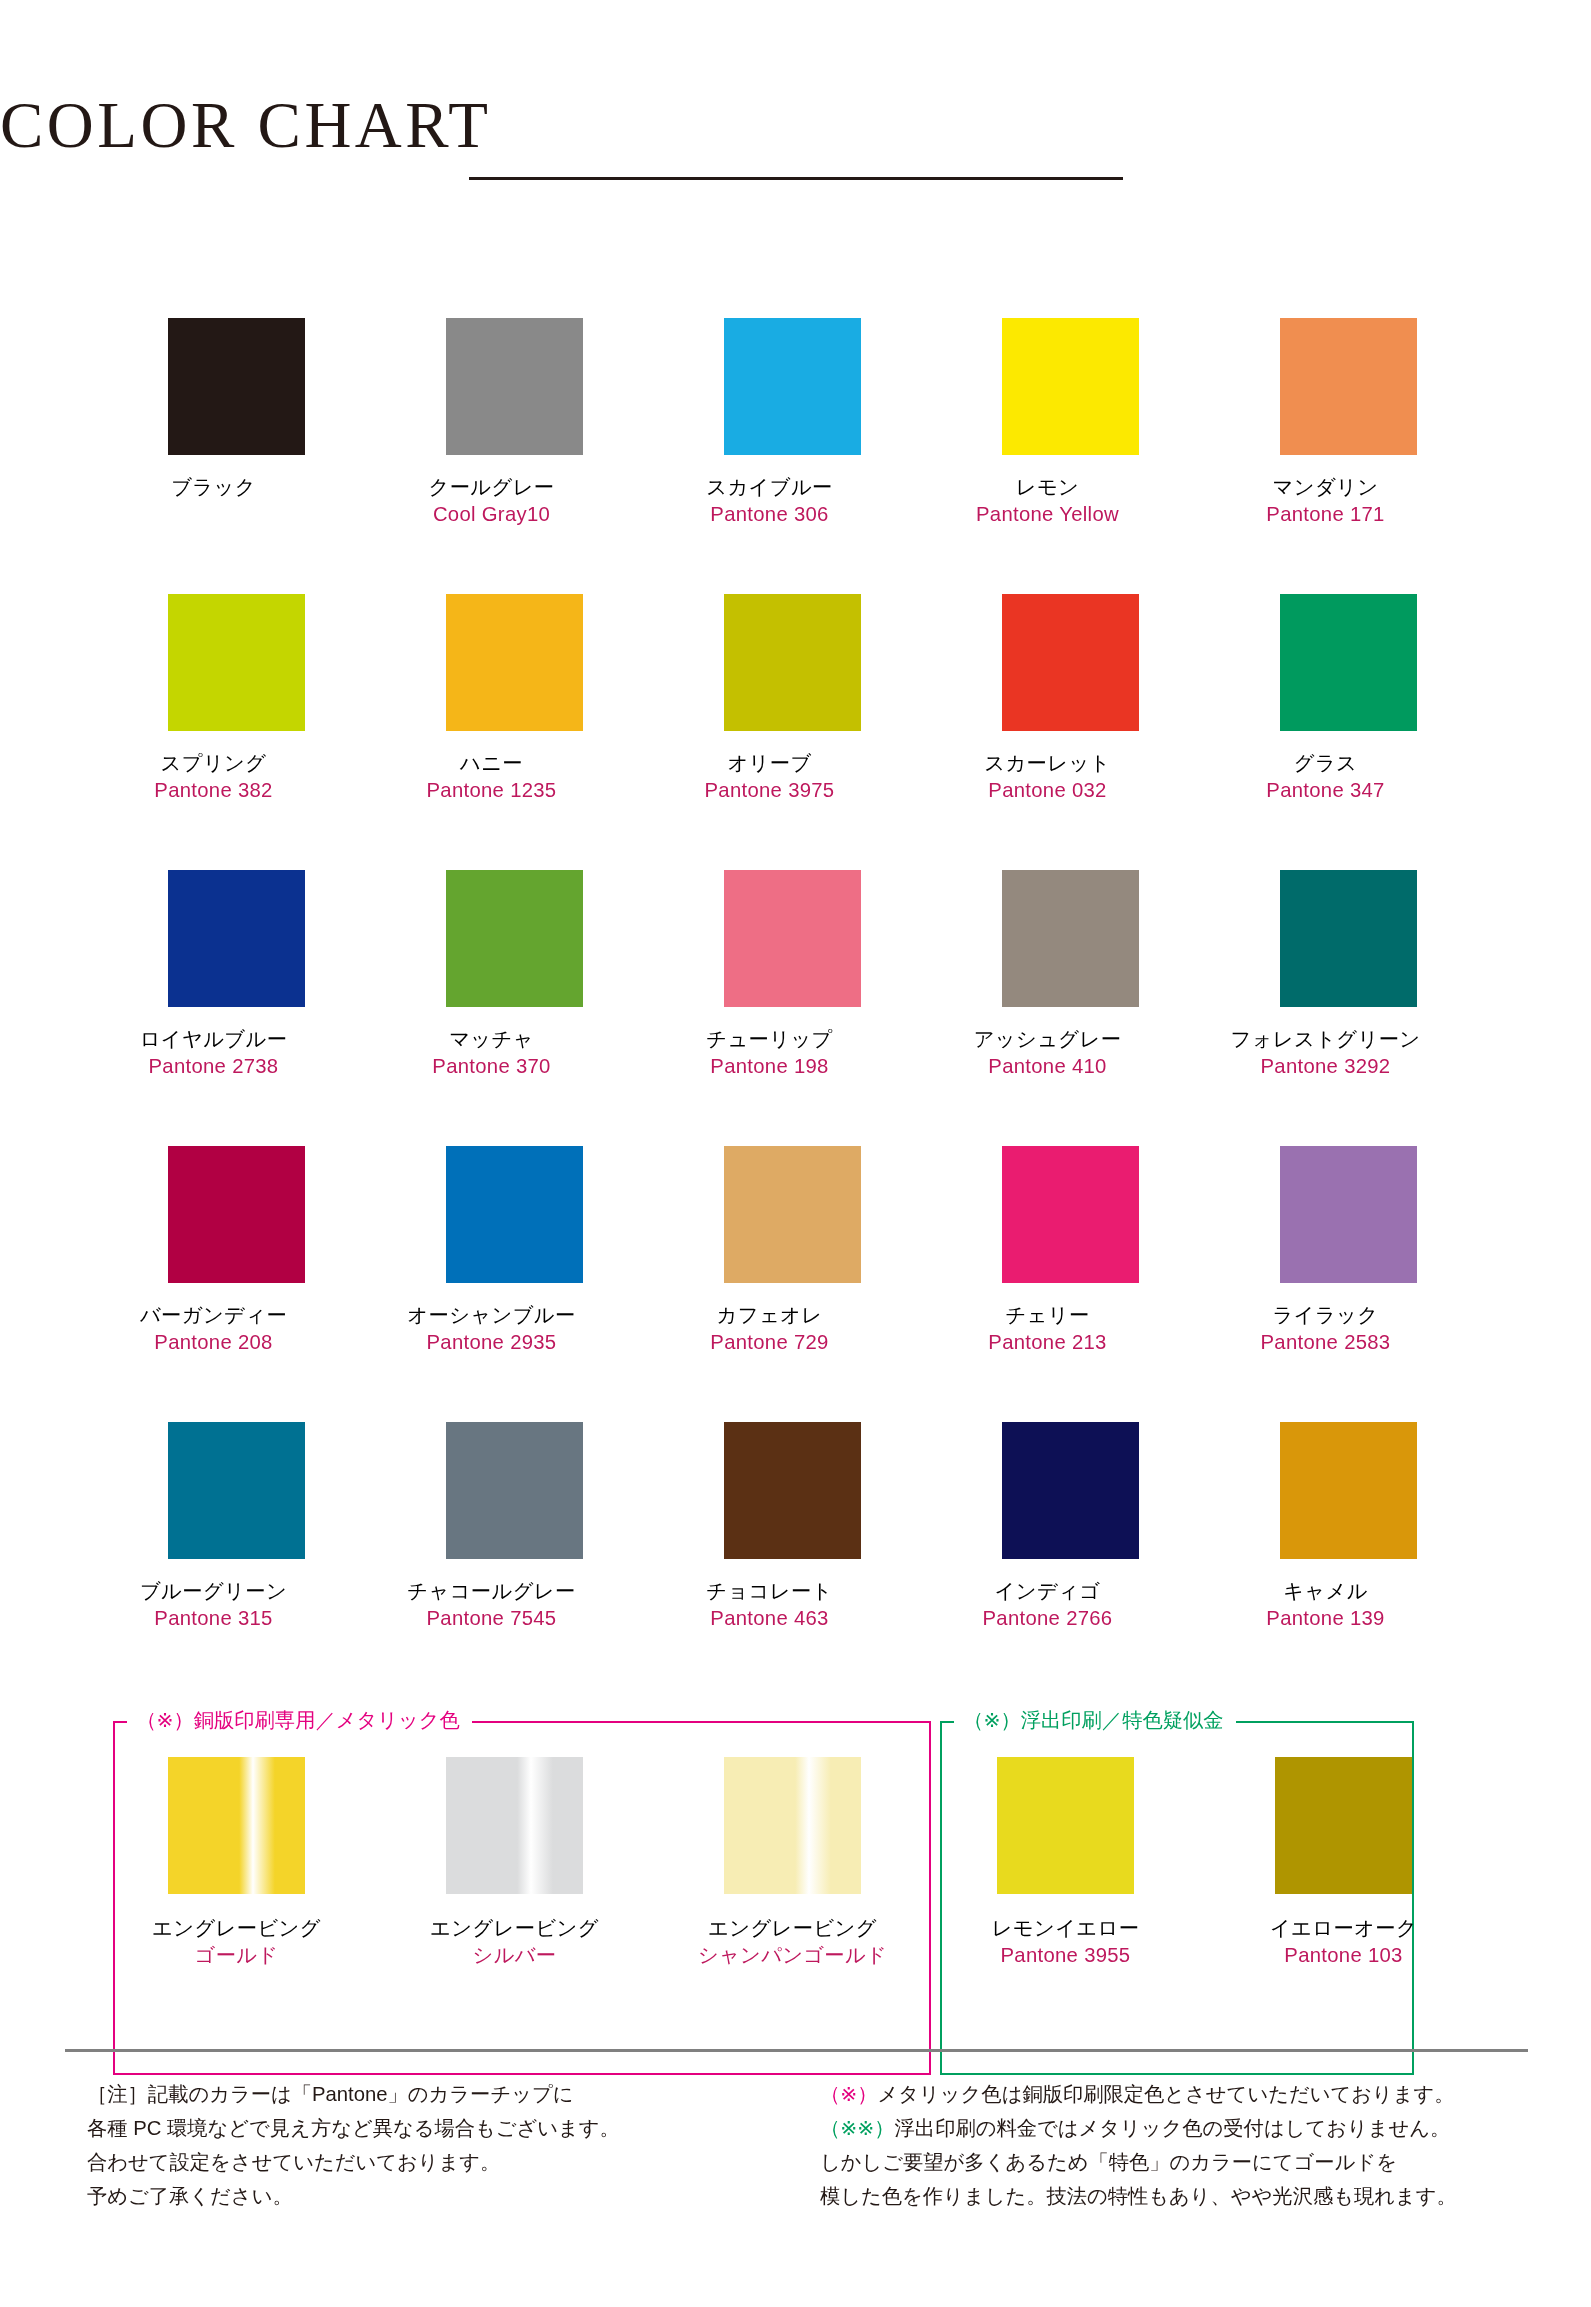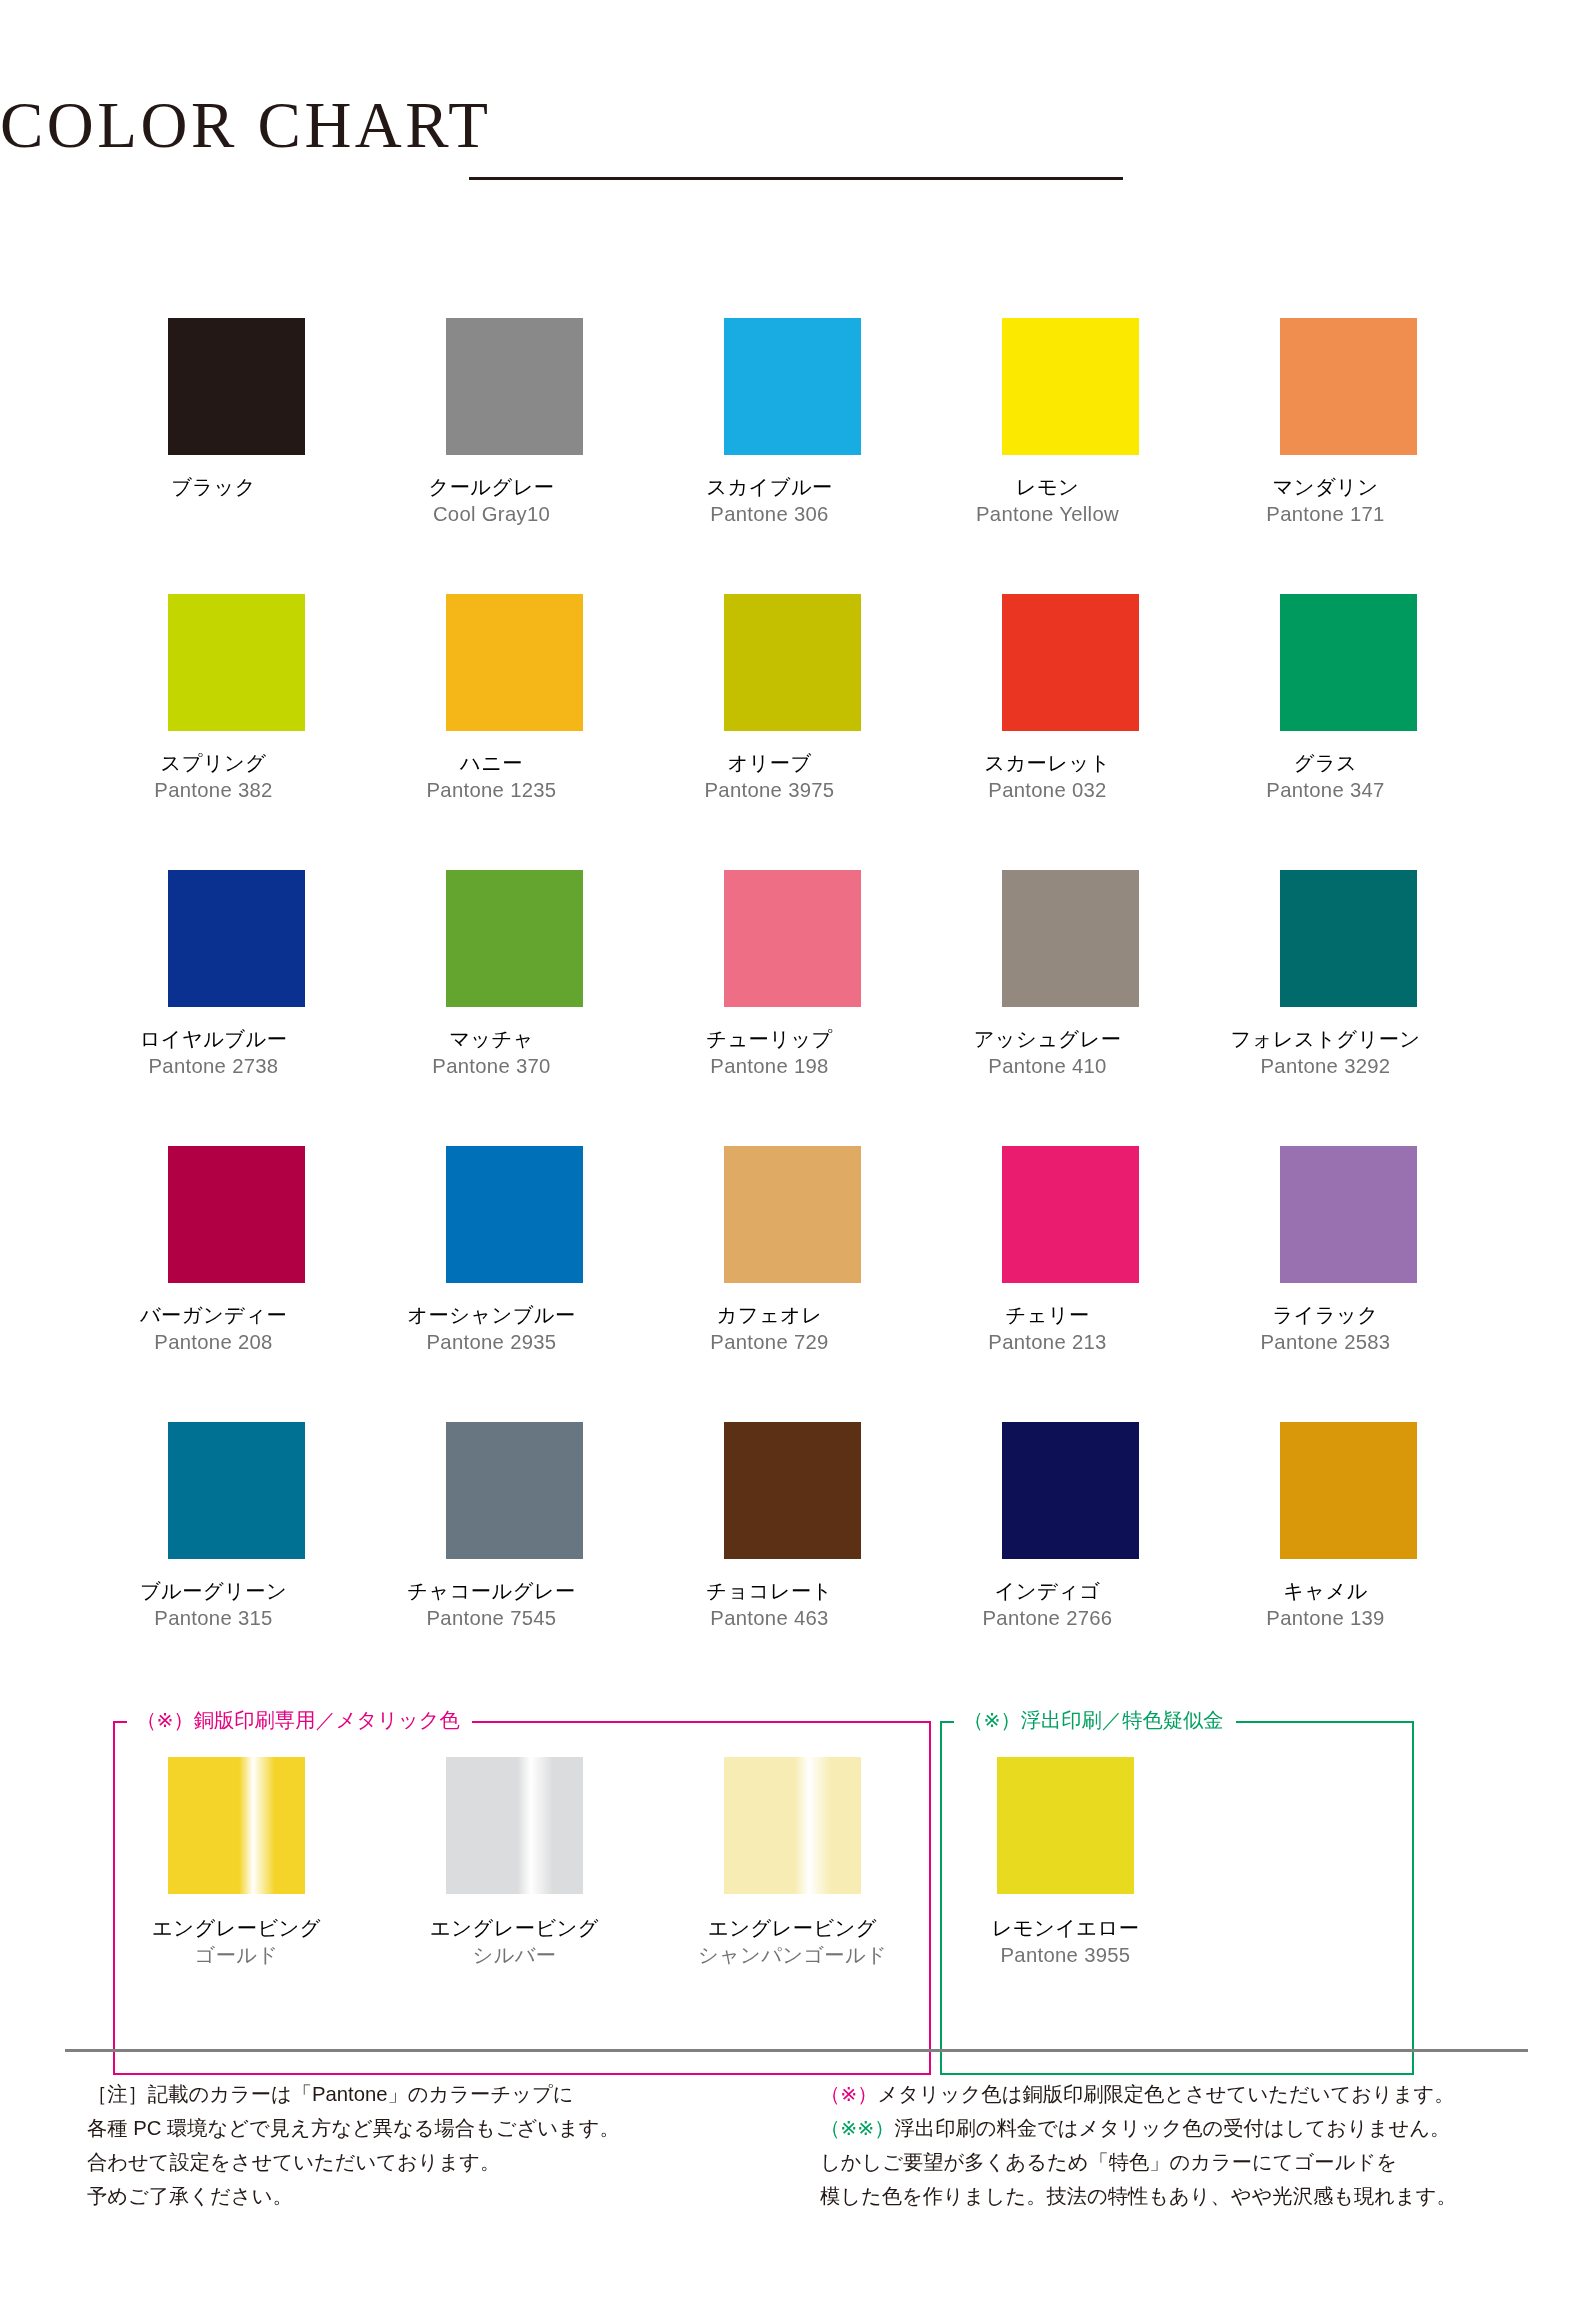--- a/index.html
+++ b/index.html
@@ -74,21 +74,21 @@
   .label-jp {
     font-size: 20.3px;
     line-height: 27px;
     color: #000000;
     white-space: nowrap;
     letter-spacing: 0.4px;
   }
   .label-code {
     font-size: 20.3px;
     line-height: 27px;
-    color: #737373;
+    color: #be185d;
     white-space: nowrap;
     letter-spacing: 0.3px;
   }
 
   
   .special-box {
     position: absolute;
     box-sizing: border-box;
   }
   #metallic-box {
@@ -405,20 +405,27 @@
 <div id="emboss-box" class="special-box">
   <div id="emboss-header" class="box-header">（※）浮出印刷／特色疑似金</div>
   <div class="box-inner" id="emboss-inner">
       <div class="special-cell">
         <div class="special-chip" style="background: rgb(232, 218, 30);"></div>
         <div class="special-labels">
           <div class="label-jp">レモンイエロー</div>
           <div class="label-code">Pantone 3955</div>
         </div>
       </div>
+      <div class="special-cell">
+        <div class="special-chip" style="background: rgb(175, 149, 0);"></div>
+        <div class="special-labels">
+          <div class="label-jp">イエローオーク</div>
+          <div class="label-code">Pantone 103</div>
+        </div>
+      </div>
     </div>
 </div>
 
 <div id="footer-rule"></div>
 <div id="footer">
   <div id="footer-left">
       <div class="footer-line">［注］記載のカラーは「Pantone」のカラーチップに</div>
       <div class="footer-line">各種 PC 環境などで見え方など異なる場合もございます。</div>
       <div class="footer-line">合わせて設定をさせていただいております。</div>
       <div class="footer-line">予めご了承ください。</div>

